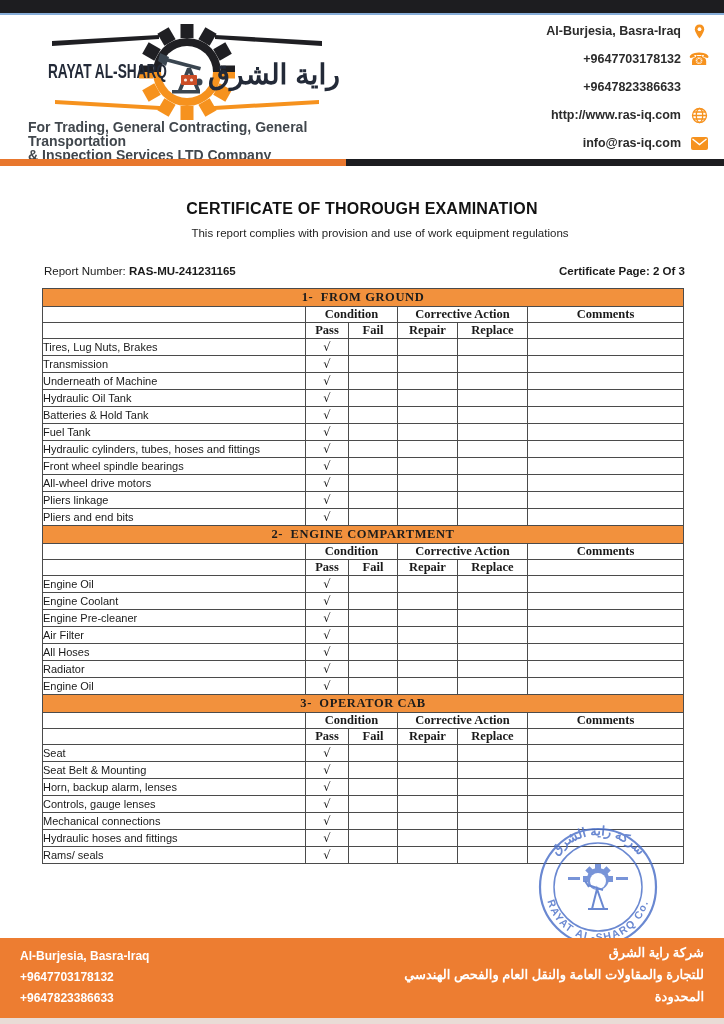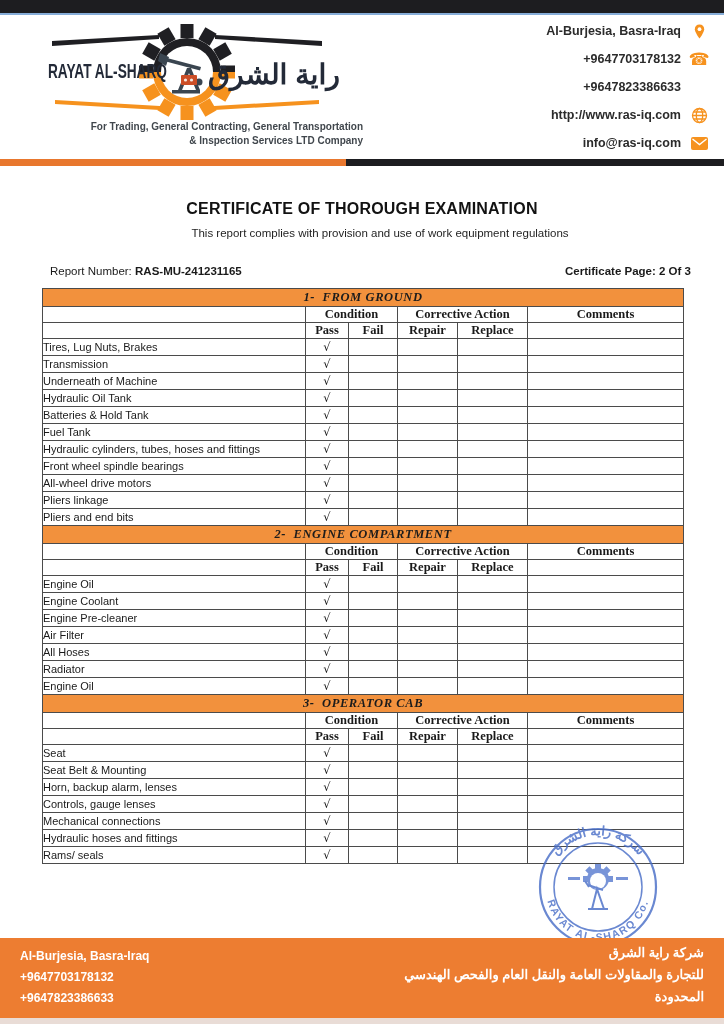--- a/index.html
+++ b/index.html
@@ -5,50 +5,50 @@
   html,body{margin:0;padding:0;background:#888;}
   .page{position:relative;width:724px;height:1024px;background:#fff;overflow:hidden;
         font-family:"Liberation Sans",sans-serif;color:#1a1a1a;margin:0 auto;}
 
   
   .topbar{position:absolute;top:0;left:0;right:0;height:13px;background:var(--topbar-black,#1d1d20);
           border-bottom:2px solid #86add8;}
 
   
   .logo{position:absolute;left:28px;top:18px;}
-  .tagline{position:absolute;left:28px;top:120px;width:335px;text-align:right;
-           font-size:10px;font-weight:700;color:#41474d;line-height:14px;}
+  .tagline{position:absolute;left:28px;top:120px;width:335px;text-align:left;
+           font-size:14px;font-weight:700;color:#41474d;line-height:14px;}
   .contacts{position:absolute;right:16px;top:23px;}
   .contact-row{display:flex;align-items:center;justify-content:flex-end;gap:9px;height:16px;margin-bottom:12px;}
   .contact-text{font-size:12.5px;font-weight:700;color:#2b2b2b;white-space:nowrap;}
   .contact-icon{width:18px;height:18px;display:flex;align-items:center;justify-content:center;}
   .phone-glyph{color:var(--logo-orange,#F6921E);font-size:17px;line-height:17px;}
 
   
   .divider{position:absolute;top:159px;left:0;right:0;height:7px;display:flex;}
   .divider-orange{width:346px;background:var(--divider-orange,#E8772E);}
   .divider-black{flex:1;background:#1d1d20;}
 
   
   .title{position:absolute;top:200px;left:0;width:100%;text-align:center;
          font-size:16px;font-weight:700;letter-spacing:.2px;color:#121212;}
   .subtitle{position:absolute;top:227px;left:0;width:100%;text-align:center;font-size:11.5px;color:#1f1f1f;padding-left:18px;}
 
   
-  .report-row{position:absolute;top:265px;left:50px;width:641px;display:flex;
+  .report-row{position:absolute;top:265px;left:44px;width:641px;display:flex;
               justify-content:space-between;font-size:11.5px;}
   .report-row b{font-weight:700;}
   .cert-page{font-weight:700;}
 
   
   #exam-table{position:absolute;left:42px;top:288px;width:641px;border-collapse:collapse;
               table-layout:fixed;border:1px solid #3f3f3f;}
   #exam-table td{border:1px solid #4b4b4b;overflow:hidden;white-space:nowrap;padding:0;}
   .sec-h{background:var(--accent-orange,#F2913D);font-family:"Liberation Serif",serif;font-weight:700;
-         text-align:center;font-size:12.5px;letter-spacing:.6px;height:17px;color:#1c1c1c;white-space:pre !important;font-style:italic;}
+         text-align:center;font-size:12.5px;letter-spacing:.6px;height:17px;color:#1c1c1c;white-space:pre !important;}
   .h{font-family:"Liberation Serif",serif;font-weight:700;text-align:center;font-size:12.5px;height:15px;}
   .item td{height:16px;font-size:11px;line-height:16px;}
   .item td:first-child{padding:0 4px;}
   .item .c{text-align:center;font-size:11.5px;font-family:"DejaVu Sans",sans-serif;}
 
   
   .stamp{position:absolute;left:535px;top:824px;opacity:.82;}
 
   
   .footer{position:absolute;left:0;top:938px;width:724px;height:80px;background:var(--footer-orange,#ED7D31);color:#fff;}

